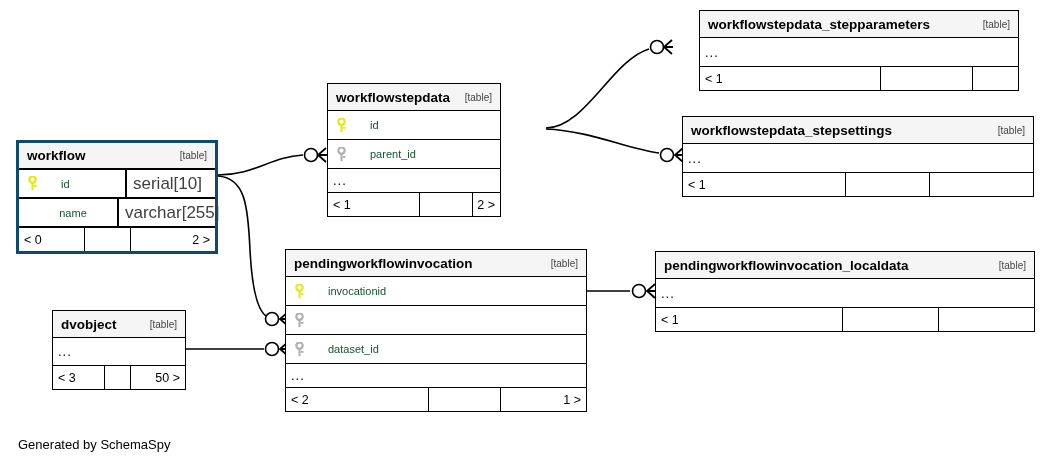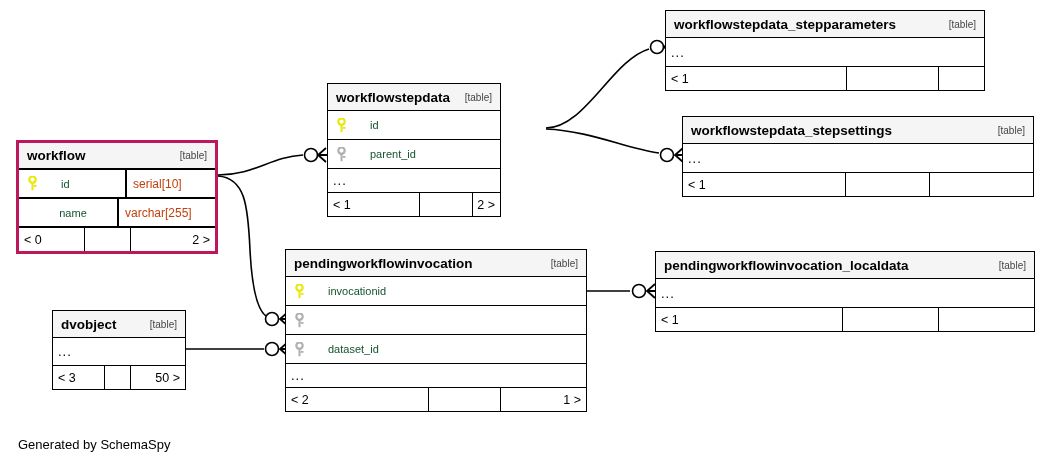--- a/index.html
+++ b/index.html
@@ -27,21 +27,21 @@
     pointer-events: none;
   }
   .table-box {
     position: absolute;
     box-sizing: border-box;
     background: #ffffff;
     border: 1px solid #000000;
     z-index: 5;
   }
   .table-box.focal {
-    border: 3px solid #be185d;
+    border: 3px solid #0c4a6e;
   }
   .tbl-header {
     display: flex;
     align-items: center;
     justify-content: space-between;
     background: #f5f5f5;
     border-bottom: 1px solid #000000;
     box-sizing: border-box;
     padding: 0 8px;
     height: 27px;
@@ -84,22 +84,22 @@
     font-size: 11px;
     color: #14532d;
     white-space: nowrap;
     padding-left: 4px;
   }
   .col-name.indent {
     padding-left: 16px;
   }
   .col-type {
     flex: 0 0 auto;
-    font-size: 12px;
-    color: #c2410c;
+    font-size: 17px;
+    color: #404040;
     white-space: nowrap;
     padding: 0 6px;
     border-left: 1px solid #000000;
     height: 100%;
     display: flex;
     align-items: center;
     box-sizing: border-box;
   }
   .focal .col-type {
     border-left: 2px solid #000000;
@@ -239,21 +239,21 @@
       <span class="col-name indent">parent_id</span>
     </div>
     <div class="ellipsis-row">...</div>
     <div class="foot-row">
       <span class="foot-cell" style="width:96px;">&lt; 1</span>
       <span class="foot-cell mid" style="width:56px;"></span>
       <span class="foot-cell last" style="flex:1 1 auto;">2 &gt;</span>
     </div>
   </div>
 
-  <div class="table-box" style="left:665px; top:10px; width:320px;">
+  <div class="table-box" style="left:699px; top:10px; width:320px;">
     <div class="tbl-header">
       <span class="tbl-name">workflowstepdata_stepparameters</span>
       <span class="tbl-tag">[table]</span>
     </div>
     <div class="ellipsis-row" style="height:29px;">...</div>
     <div class="foot-row">
       <span class="foot-cell" style="width:181px;">&lt; 1</span>
       <span class="foot-cell mid" style="width:92px;"></span>
       <span class="foot-cell last" style="flex:1 1 auto;"></span>
     </div>

